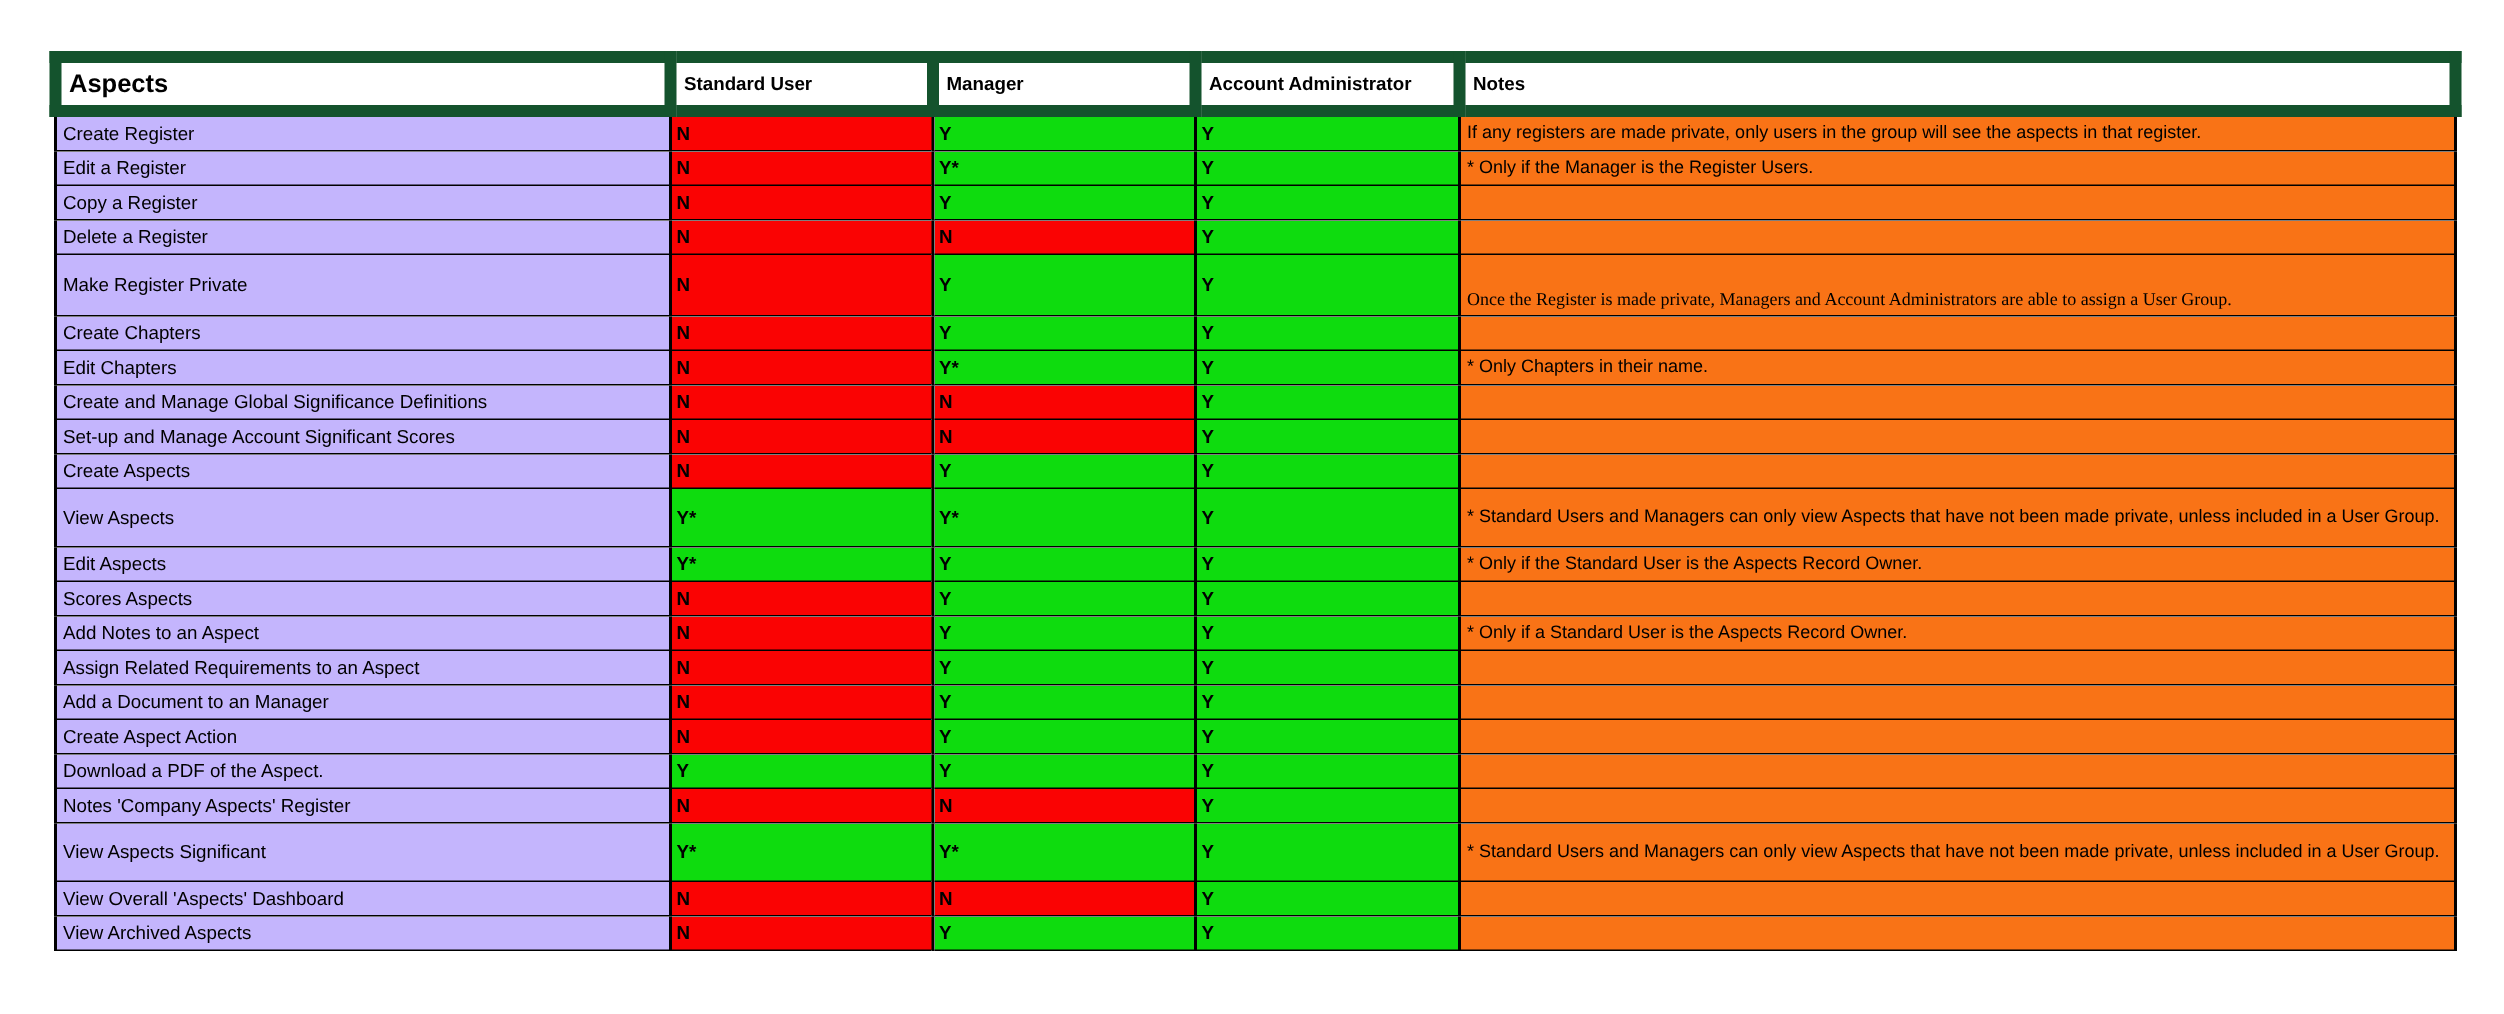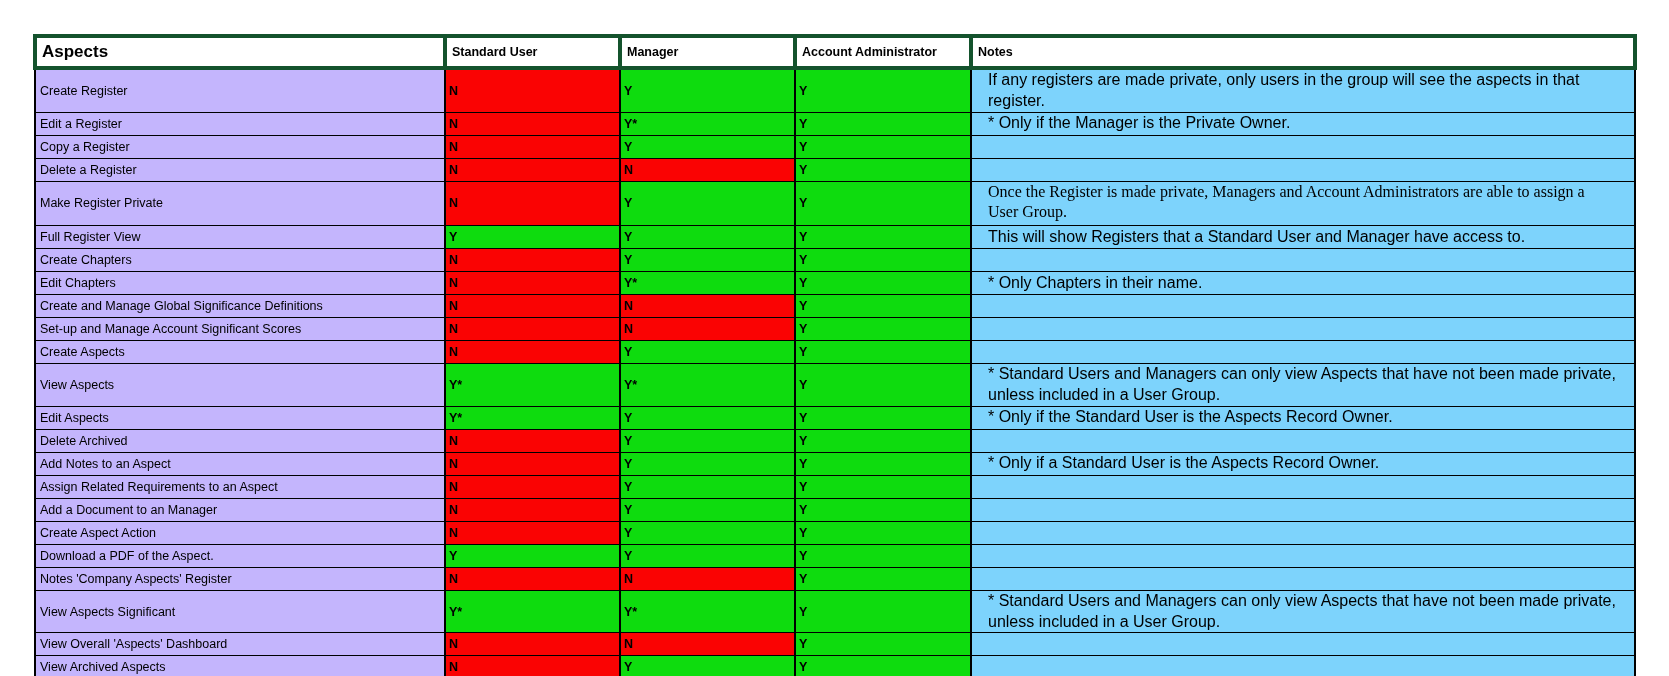--- a/index.html
+++ b/index.html
@@ -22,21 +22,21 @@
     width: 1600px;
     background: #fff;
   }
   col.c-aspect   { width: 410px; }
   col.c-standard { width: 175px; }
   col.c-manager  { width: 175px; }
   col.c-admin    { width: 176px; }
   col.c-notes    { width: 664px; }
 
   thead th {
-    border: 4px solid #14532d;
+    border: 8px solid #14532d;
     height: 28px;
     text-align: left;
     vertical-align: middle;
     padding: 0 5px;
     font-weight: bold;
     font-size: 12.5px;
     background: #fff;
     white-space: nowrap;
     overflow: hidden;
   }
@@ -60,24 +60,24 @@
     white-space: nowrap;
   }
   td.perm-cell {
     font-weight: bold;
     padding-left: 3px;
   }
   td.perm-cell.yes { background: var(--yes-bg, #0edc0e); }
   td.perm-cell.no  { background: var(--no-bg, #fa0303); }
 
   td.note-cell {
-    font-size: 16px;
+    font-size: 12px;
     line-height: 1.3;
-    padding: 0 16px;
-    background: #7dd3fc;
+    padding: 0 4px;
+    background: #f97316;
   }
   tbody tr.note-bottom td.note-cell {
     vertical-align: bottom;
     padding-bottom: 2px;
     font-family: Liberation Serif, serif;
   }
 </style>
 </head>
 <body>
 
@@ -105,21 +105,21 @@
           <td class="perm-cell no">N</td>
           <td class="perm-cell yes">Y</td>
           <td class="perm-cell yes">Y</td>
           <td class="note-cell">If any registers are made private, only users in the group will see the aspects in that register.</td>
         </tr>
         <tr>
           <td class="aspect-cell">Edit a Register</td>
           <td class="perm-cell no">N</td>
           <td class="perm-cell yes">Y*</td>
           <td class="perm-cell yes">Y</td>
-          <td class="note-cell">* Only if the Manager is the Private Owner.</td>
+          <td class="note-cell">* Only if the Manager is the Register Users.</td>
         </tr>
         <tr>
           <td class="aspect-cell">Copy a Register</td>
           <td class="perm-cell no">N</td>
           <td class="perm-cell yes">Y</td>
           <td class="perm-cell yes">Y</td>
           <td class="note-cell"></td>
         </tr>
         <tr>
           <td class="aspect-cell">Delete a Register</td>
@@ -129,27 +129,20 @@
           <td class="note-cell"></td>
         </tr>
         <tr class="tall note-bottom">
           <td class="aspect-cell">Make Register Private</td>
           <td class="perm-cell no">N</td>
           <td class="perm-cell yes">Y</td>
           <td class="perm-cell yes">Y</td>
           <td class="note-cell">Once the Register is made private, Managers and Account Administrators are able to assign a User Group.</td>
         </tr>
         <tr>
-          <td class="aspect-cell">Full Register View</td>
-          <td class="perm-cell yes">Y</td>
-          <td class="perm-cell yes">Y</td>
-          <td class="perm-cell yes">Y</td>
-          <td class="note-cell">This will show Registers that a Standard User and Manager have access to.</td>
-        </tr>
-        <tr>
           <td class="aspect-cell">Create Chapters</td>
           <td class="perm-cell no">N</td>
           <td class="perm-cell yes">Y</td>
           <td class="perm-cell yes">Y</td>
           <td class="note-cell"></td>
         </tr>
         <tr>
           <td class="aspect-cell">Edit Chapters</td>
           <td class="perm-cell no">N</td>
           <td class="perm-cell yes">Y*</td>
@@ -185,21 +178,21 @@
           <td class="note-cell">* Standard Users and Managers can only view Aspects that have not been made private, unless included in a User Group.</td>
         </tr>
         <tr>
           <td class="aspect-cell">Edit Aspects</td>
           <td class="perm-cell yes">Y*</td>
           <td class="perm-cell yes">Y</td>
           <td class="perm-cell yes">Y</td>
           <td class="note-cell">* Only if the Standard User is the Aspects Record Owner.</td>
         </tr>
         <tr>
-          <td class="aspect-cell">Delete Archived</td>
+          <td class="aspect-cell">Scores Aspects</td>
           <td class="perm-cell no">N</td>
           <td class="perm-cell yes">Y</td>
           <td class="perm-cell yes">Y</td>
           <td class="note-cell"></td>
         </tr>
         <tr>
           <td class="aspect-cell">Add Notes to an Aspect</td>
           <td class="perm-cell no">N</td>
           <td class="perm-cell yes">Y</td>
           <td class="perm-cell yes">Y</td>

